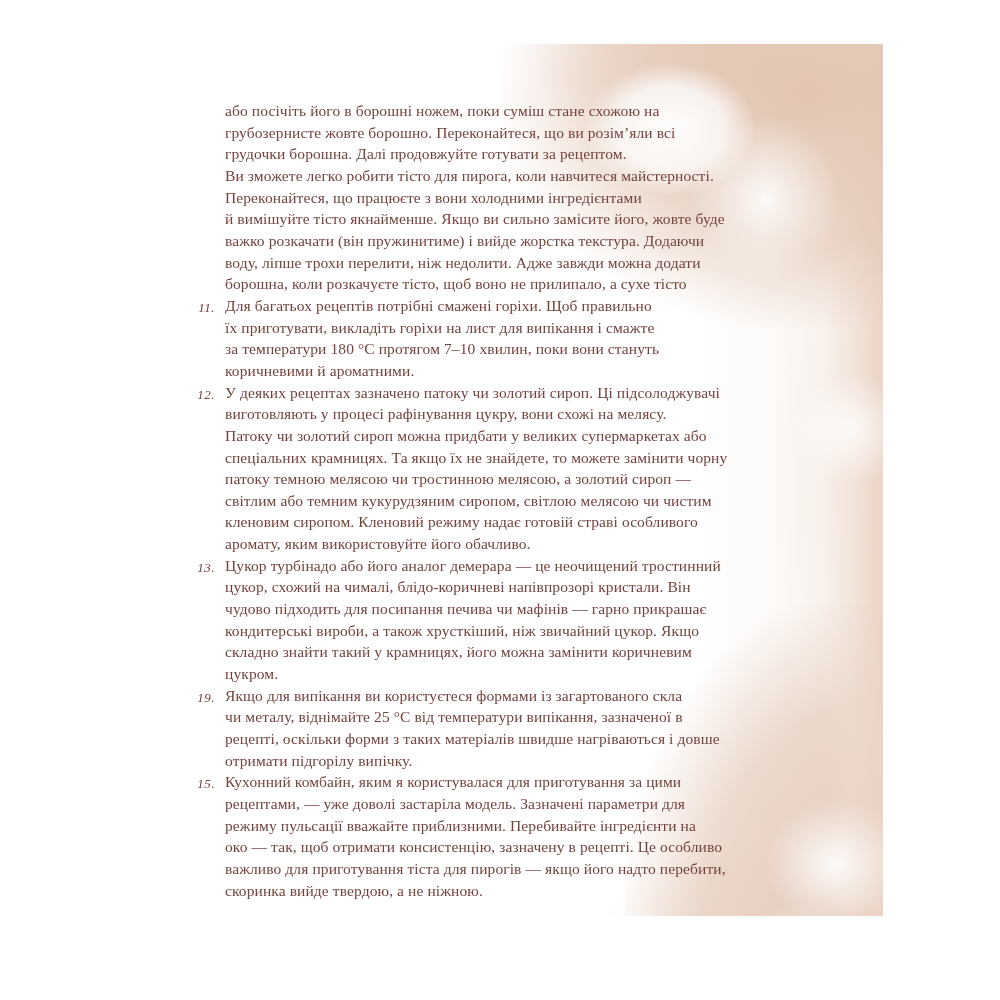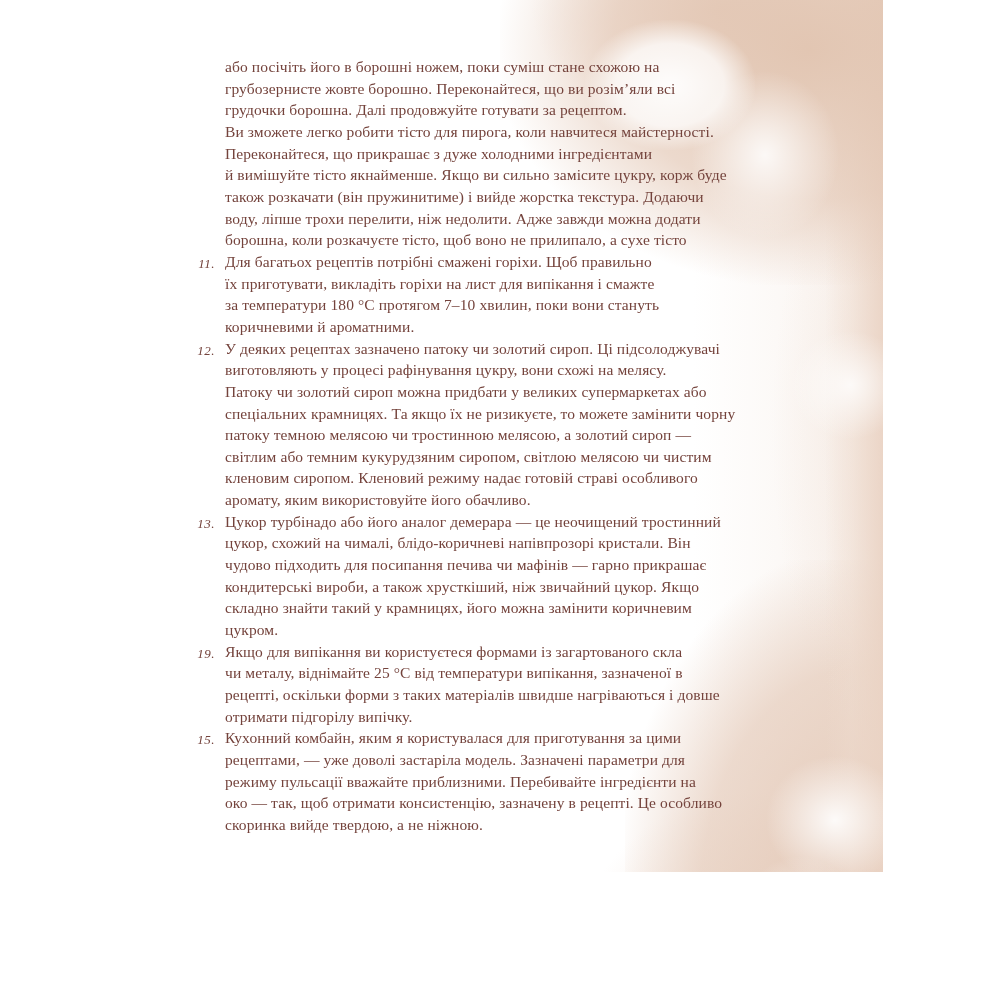--- a/index.html
+++ b/index.html
@@ -7,20 +7,21 @@
     padding: 0;
     background: #ffffff;
   }
   .stage {
     position: relative;
     width: 1000px;
     height: 872px;
     background: #ffffff;
     overflow: hidden;
     font-family: "Liberation Serif", "DejaVu Serif", serif;
+    margin-top: 44px;
   }
   
   .paper {
     position: absolute;
     left: 0; top: 0;
     width: 883px; height: 1000px;
     background-color: #ffffff;
     overflow: hidden;
   }
   
@@ -111,43 +112,43 @@
           <span class="num"></span>
           <div>
             <div class="line">або посічіть його в борошні ножем, поки суміш стане схожою на</div>
             <div class="line">грубозернисте жовте борошно. Переконайтеся, що ви розім’яли всі</div>
             <div class="line">грудочки борошна. Далі продовжуйте готувати за рецептом.</div>
           </div>
         </div>
         <div class="row">
           <div>
             <div class="line">Ви зможете легко робити тісто для пирога, коли навчитеся майстерності.</div>
-            <div class="line">Переконайтеся, що прикрашає з дуже холодними інгредієнтами</div>
-            <div class="line">й вимішуйте тісто якнайменше. Якщо ви сильно замісите цукру, корж буде</div>
-            <div class="line">також розкачати (він пружинитиме) і вийде жорстка текстура. Додаючи</div>
+            <div class="line">Переконайтеся, що працюєте з вони холодними інгредієнтами</div>
+            <div class="line">й вимішуйте тісто якнайменше. Якщо ви сильно замісите його, жовте буде</div>
+            <div class="line">важко розкачати (він пружинитиме) і вийде жорстка текстура. Додаючи</div>
             <div class="line">воду, ліпше трохи перелити, ніж недолити. Адже завжди можна додати</div>
             <div class="line">борошна, коли розкачуєте тісто, щоб воно не прилипало, а сухе тісто</div>
           </div>
         </div>
         <div class="row">
           <span class="num">11.</span>
           <div>
             <div class="line">Для багатьох рецептів потрібні смажені горіхи. Щоб правильно</div>
             <div class="line">їх приготувати, викладіть горіхи на лист для випікання і смажте</div>
             <div class="line">за температури 180 °C протягом 7–10 хвилин, поки вони стануть</div>
             <div class="line">коричневими й ароматними.</div>
           </div>
         </div>
         <div class="row">
           <span class="num">12.</span>
           <div>
             <div class="line">У деяких рецептах зазначено патоку чи золотий сироп. Ці підсолоджувачі</div>
             <div class="line">виготовляють у процесі рафінування цукру, вони схожі на мелясу.</div>
             <div class="line">Патоку чи золотий сироп можна придбати у великих супермаркетах або</div>
-            <div class="line">спеціальних крамницях. Та якщо їх не ризикуєте, то можете замінити чорну</div>
+            <div class="line">спеціальних крамницях. Та якщо їх не знайдете, то можете замінити чорну</div>
             <div class="line">патоку темною мелясою чи тростинною мелясою, а золотий сироп —</div>
             <div class="line">світлим або темним кукурудзяним сиропом, світлою мелясою чи чистим</div>
             <div class="line">кленовим сиропом. Кленовий режиму надає готовій страві особливого</div>
             <div class="line">аромату, яким використовуйте його обачливо.</div>
           </div>
         </div>
         <div class="row">
           <span class="num">13.</span>
           <div>
             <div class="line">Цукор турбінадо або його аналог демерара — це неочищений тростинний</div>
@@ -167,18 +168,19 @@
             <div class="line">отримати підгорілу випічку.</div>
           </div>
         </div>
         <div class="row">
           <span class="num">15.</span>
           <div>
             <div class="line">Кухонний комбайн, яким я користувалася для приготування за цими</div>
             <div class="line">рецептами, — уже доволі застаріла модель. Зазначені параметри для</div>
             <div class="line">режиму пульсації вважайте приблизними. Перебивайте інгредієнти на</div>
             <div class="line">око — так, щоб отримати консистенцію, зазначену в рецепті. Це особливо</div>
+            <div class="line">важливо для приготування тіста для пирогів — якщо його надто перебити,</div>
             <div class="line">скоринка вийде твердою, а не ніжною.</div>
           </div>
         </div>
       </div>
   </div>
 </div>
 
 </body></html>

